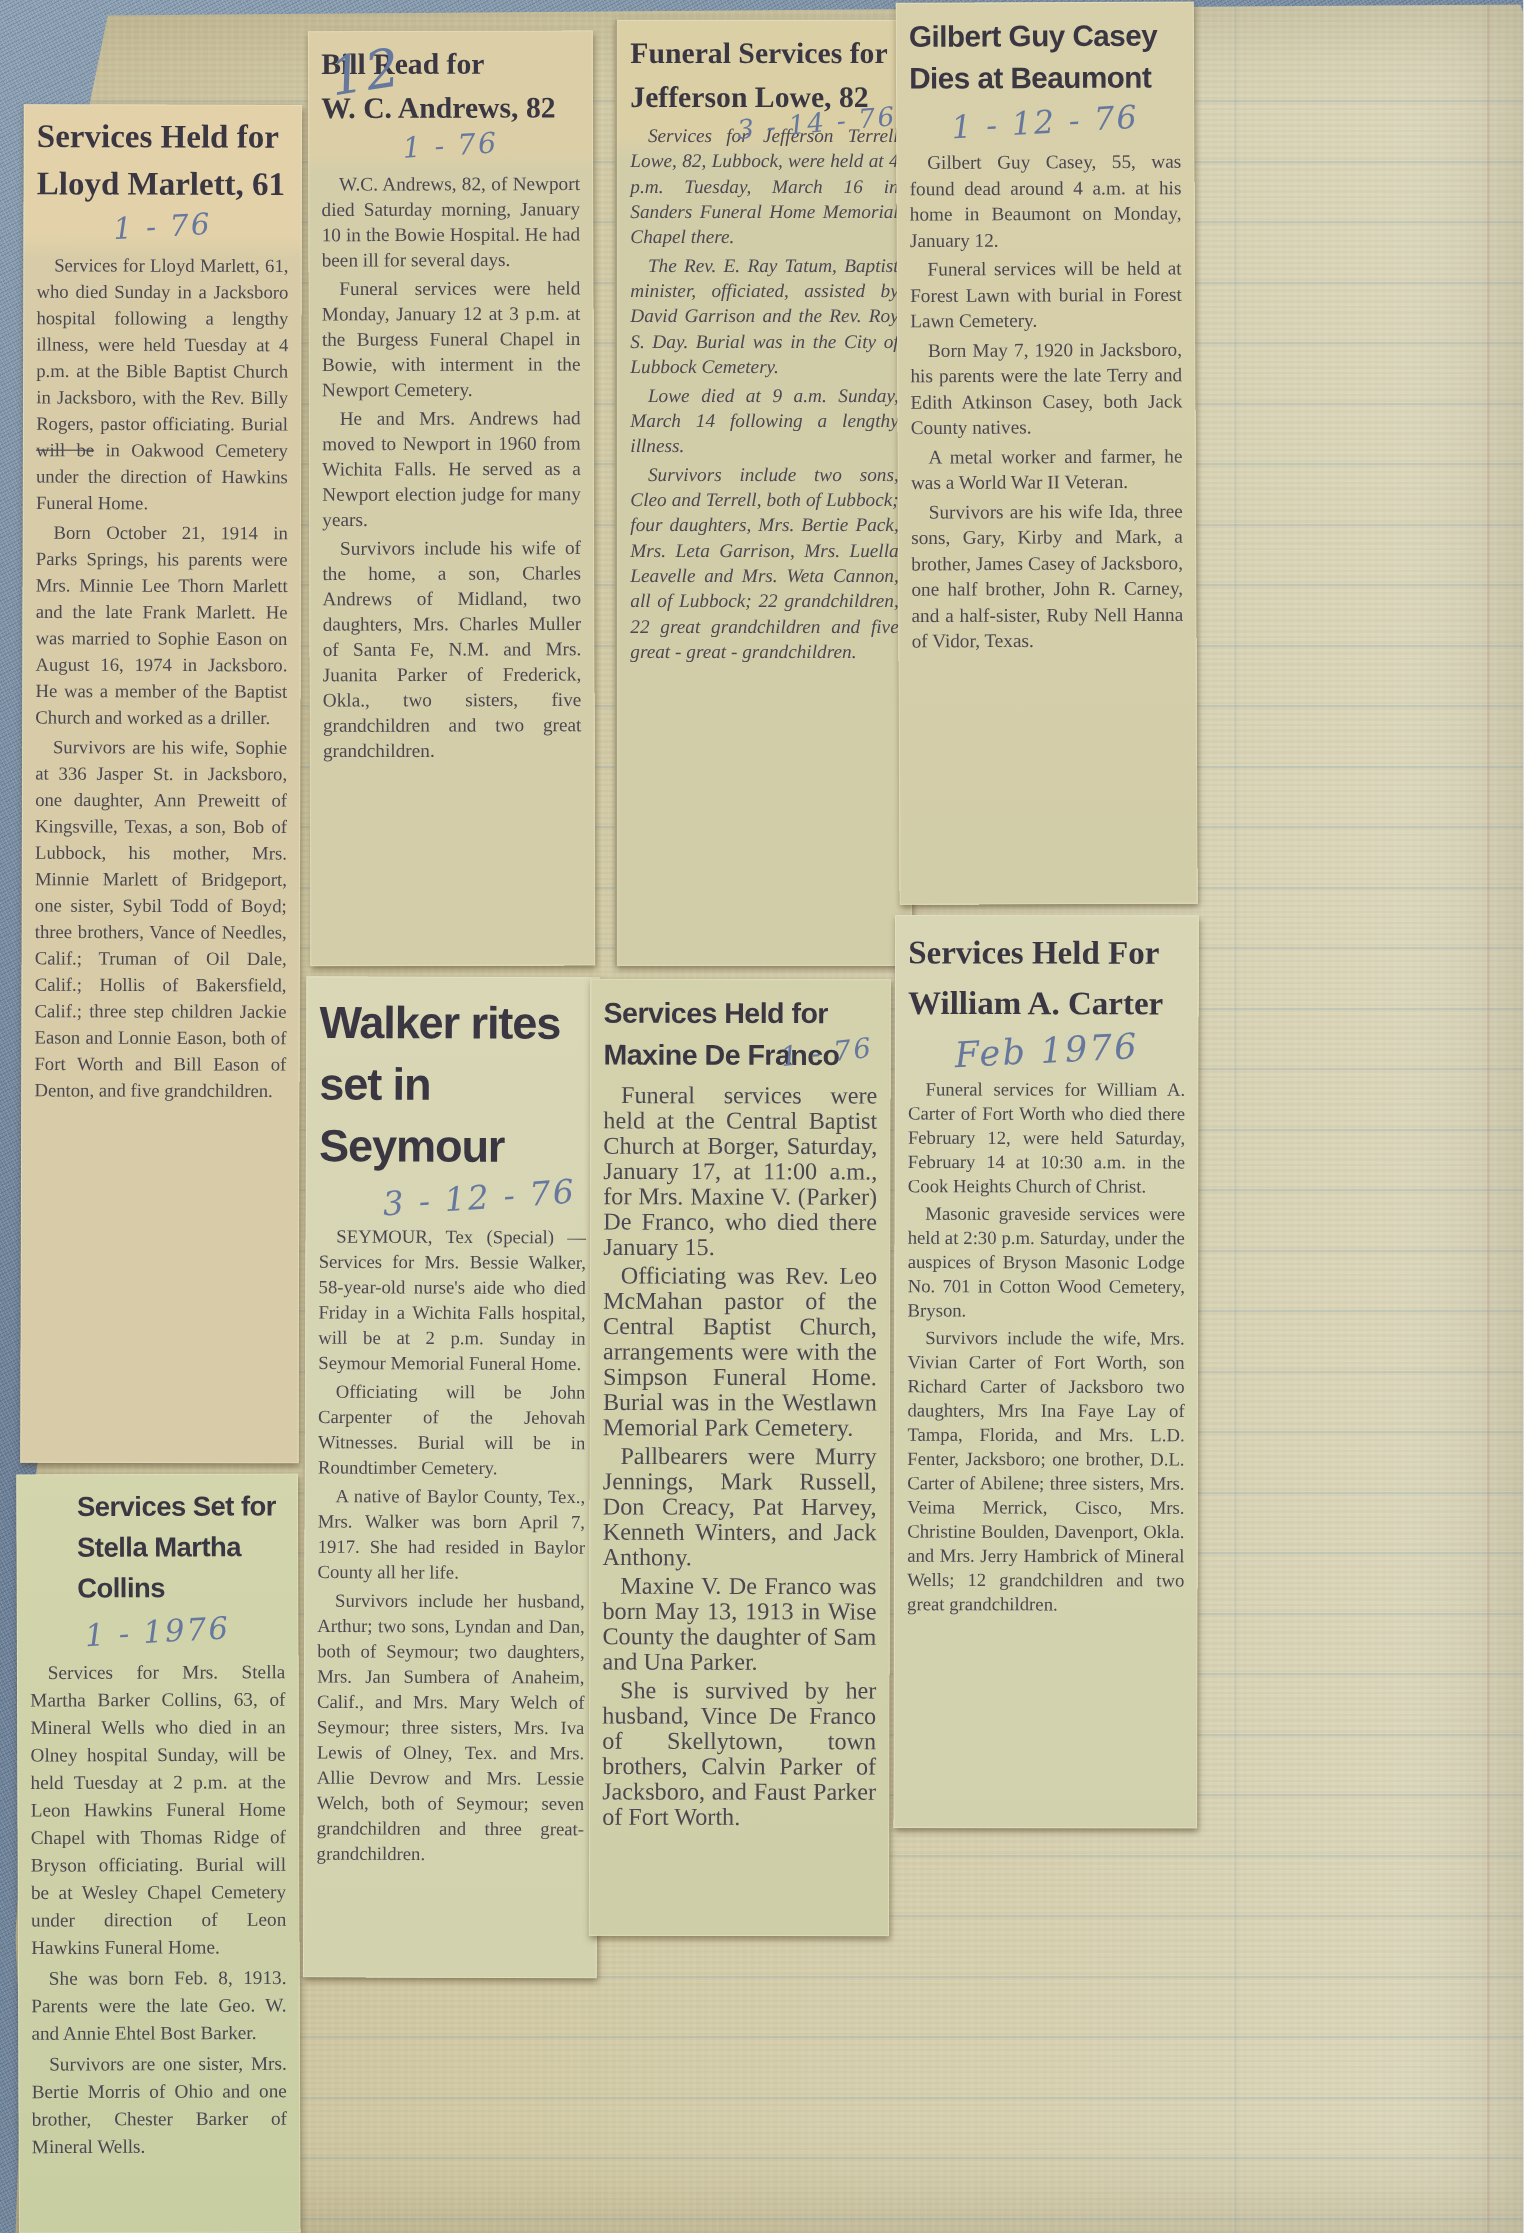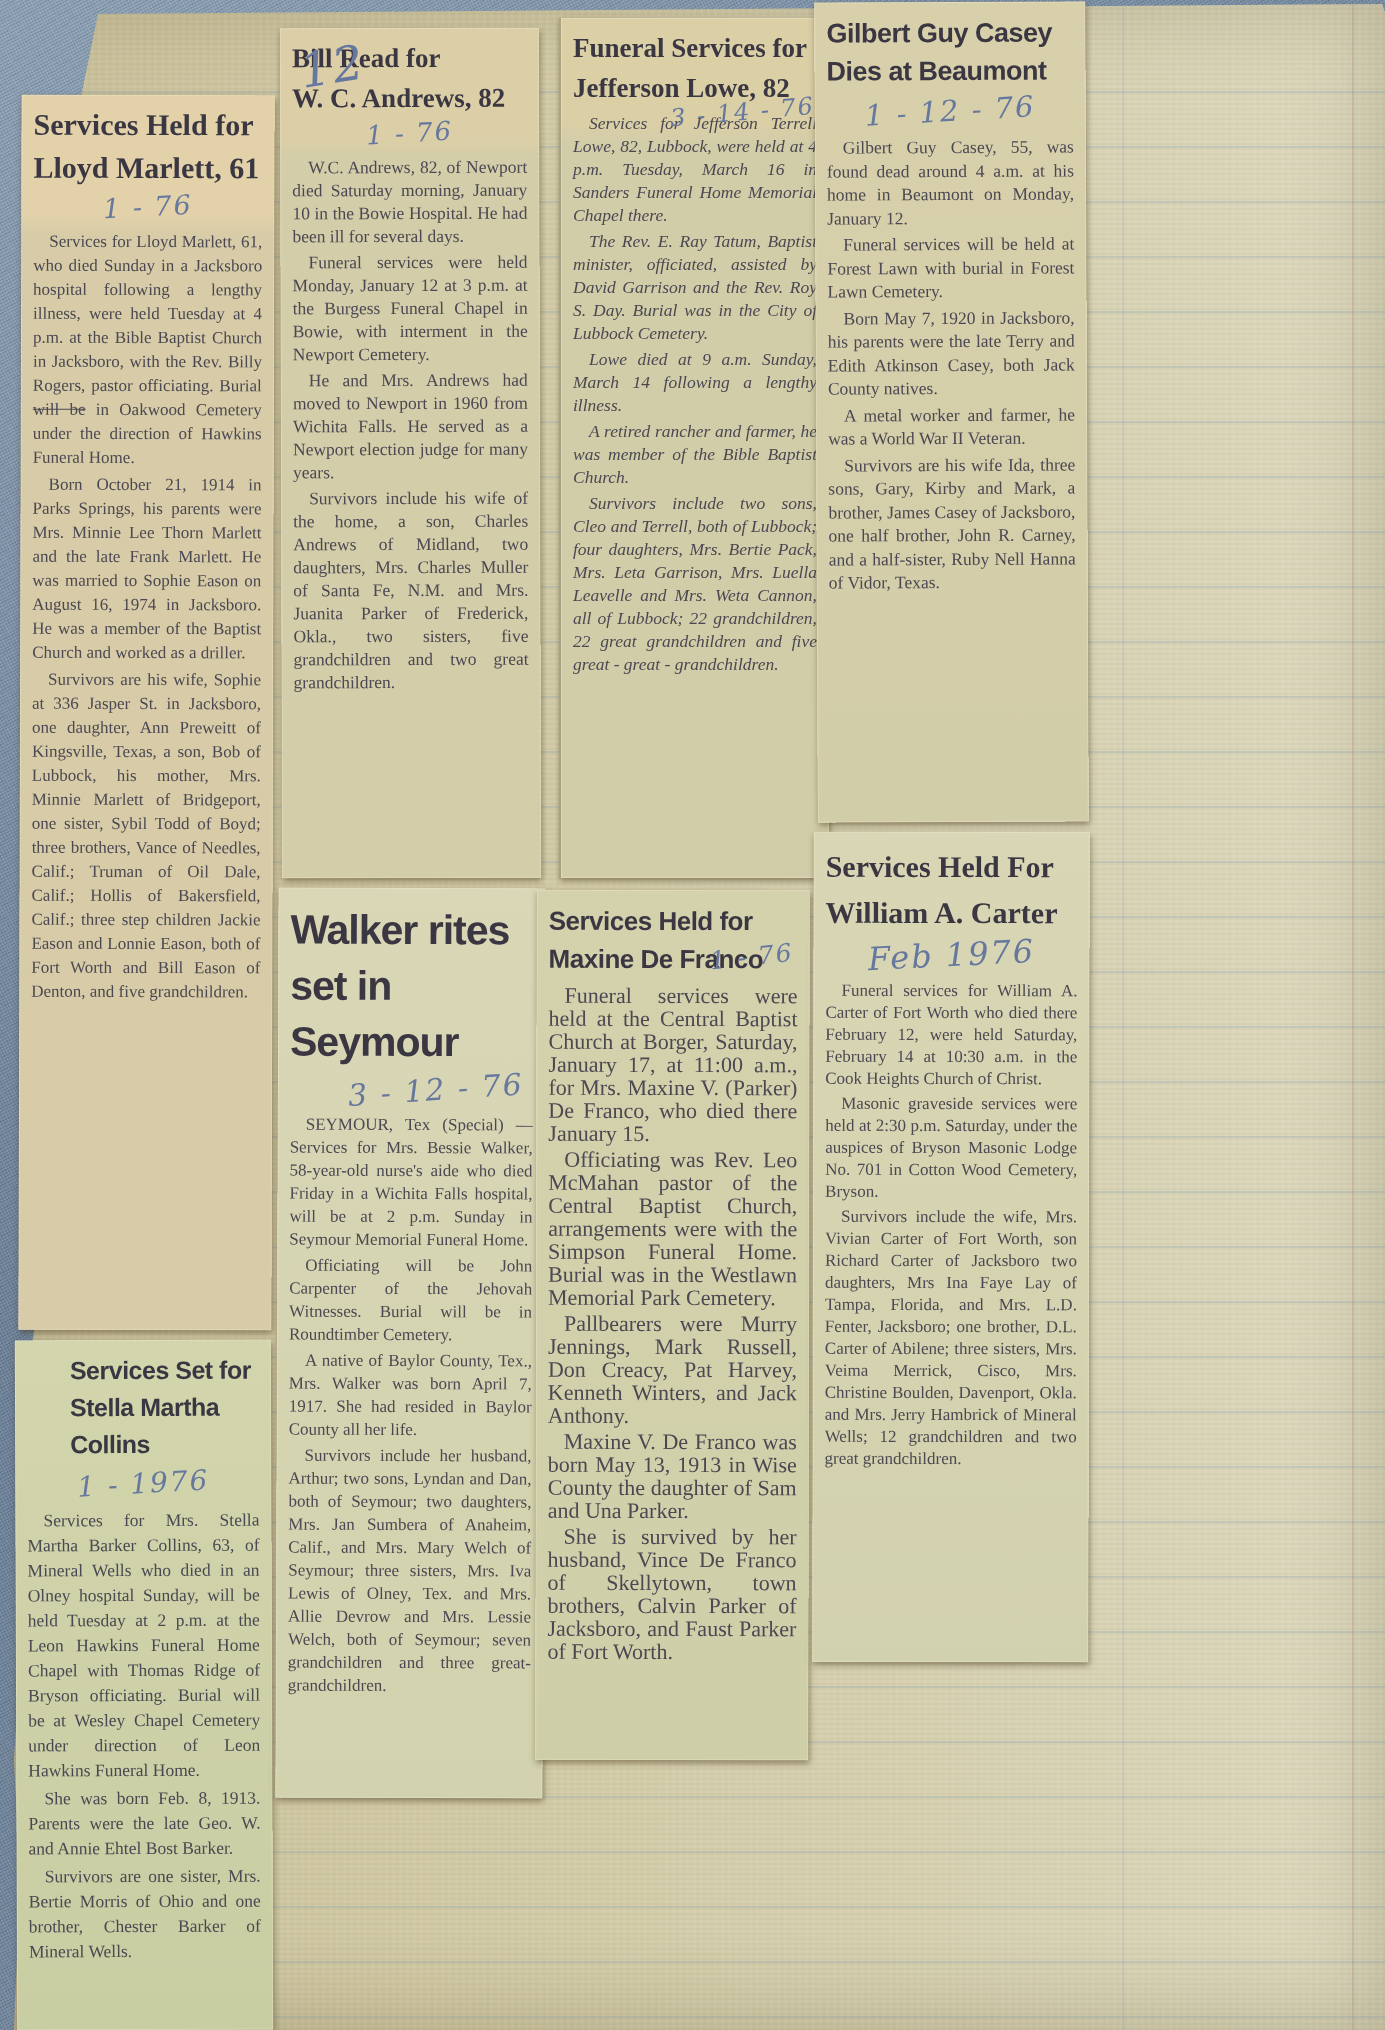--- a/index.html
+++ b/index.html
@@ -175,21 +175,20 @@
 <div class="clip c-lowe">
   <div class="mast hl-serif">
     <div>Funeral Services for</div>
     <div>Jefferson Lowe, 82</div>
   </div>
   <span class="hand">3 - 14 - 76</span>
   <div class="body">
     <p>Services for Jefferson Terrell Lowe, 82, Lubbock, were held at 4 p.m. Tuesday, March 16 in Sanders Funeral Home Memorial Chapel there.</p>
     <p>The Rev. E. Ray Tatum, Baptist minister, officiated, assisted by David Garrison and the Rev. Roy S. Day. Burial was in the City of Lubbock Cemetery.</p>
     <p>Lowe died at 9 a.m. Sunday, March 14 following a lengthy illness.</p>
-    <p>A retired rancher and farmer, he was member of the Bible Baptist Church.</p>
     <p>Survivors include two sons, Cleo and Terrell, both of Lubbock; four daughters, Mrs. Bertie Pack, Mrs. Leta Garrison, Mrs. Luella Leavelle and Mrs. Weta Cannon, all of Lubbock; 22 grandchildren, 22 great grandchildren and five great - great - grandchildren.</p>
   </div>
 </div>
 
 <div class="clip c-defranco">
   <div class="mast hl-sans">
     <div>Services Held for</div>
     <div>Maxine De Franco</div>
   </div>
   <span class="hand">1 - 76</span>

